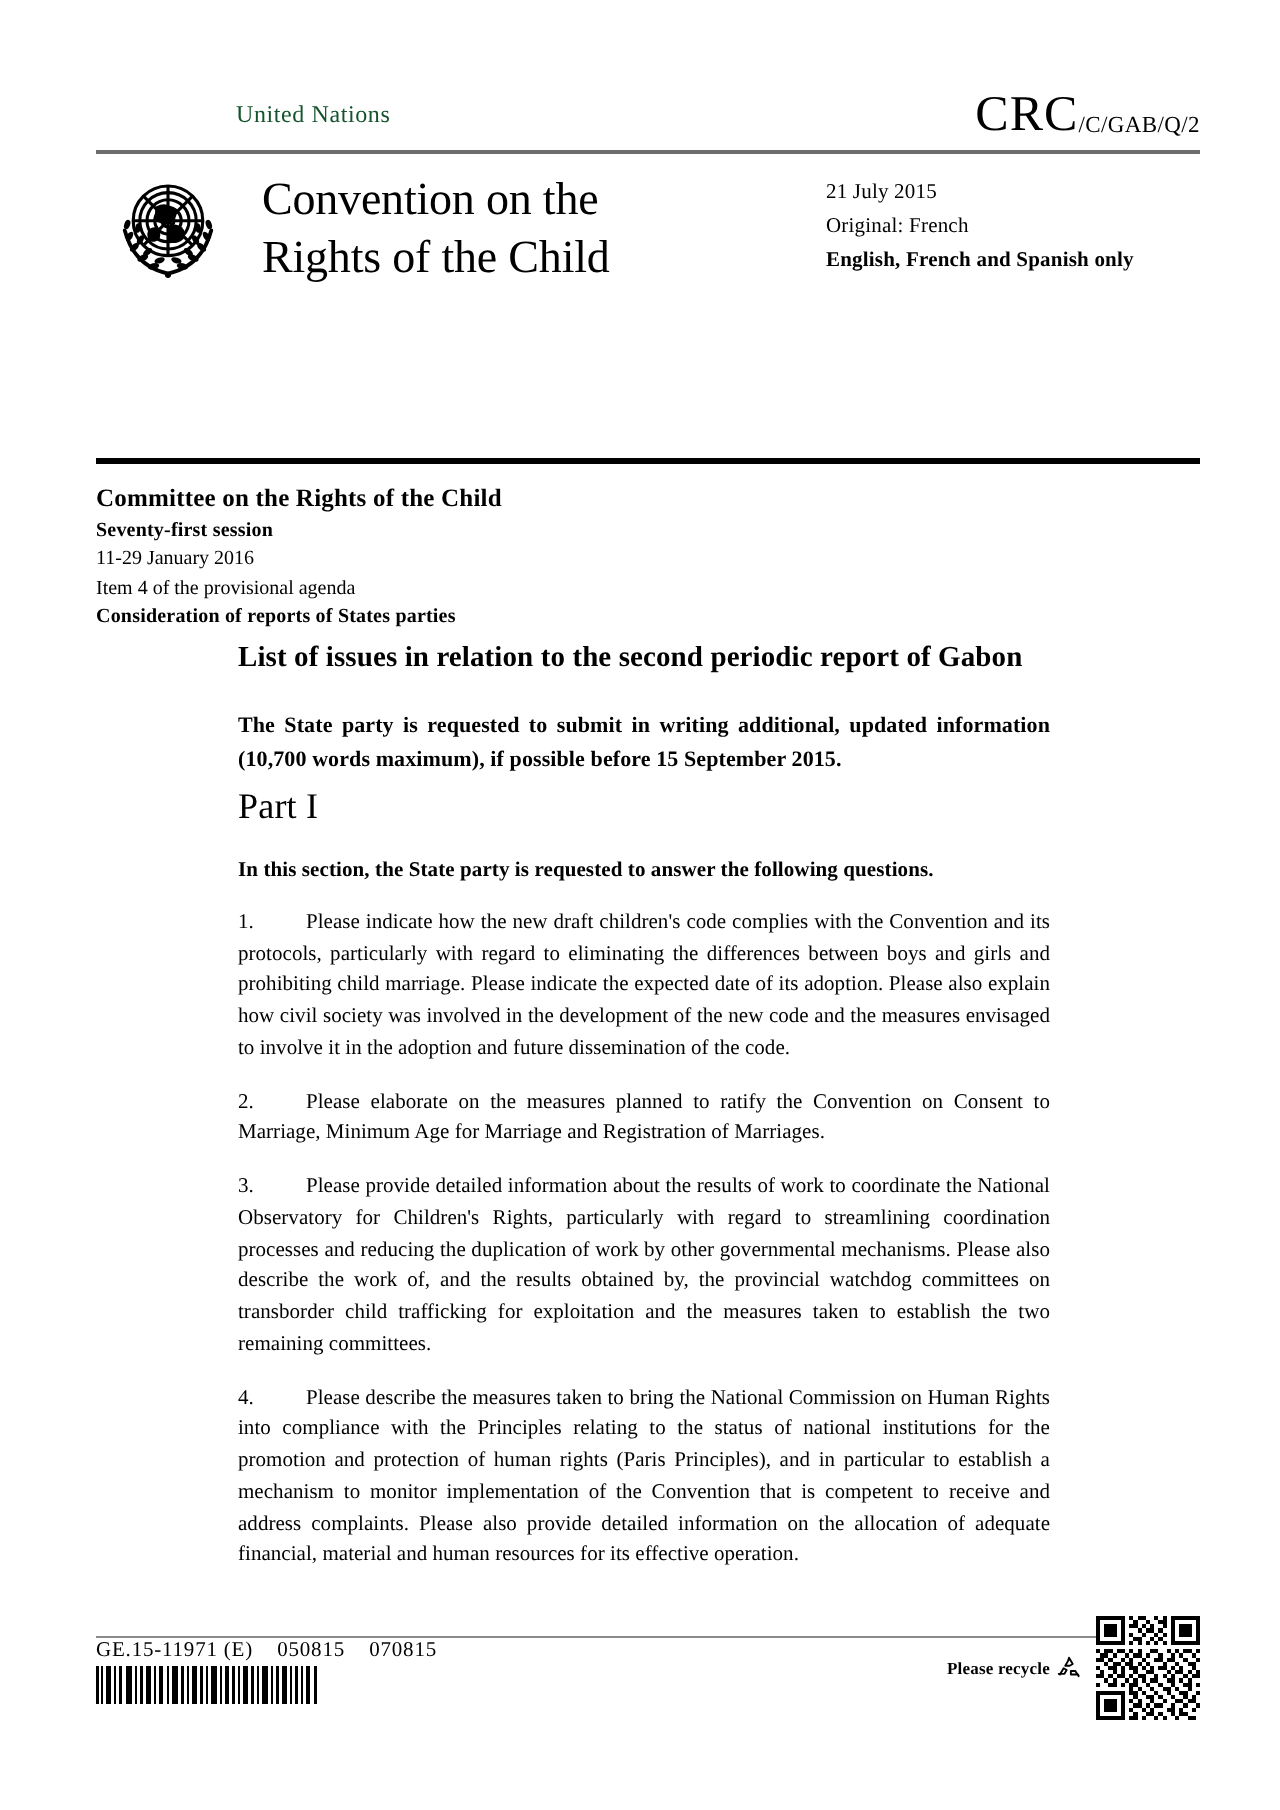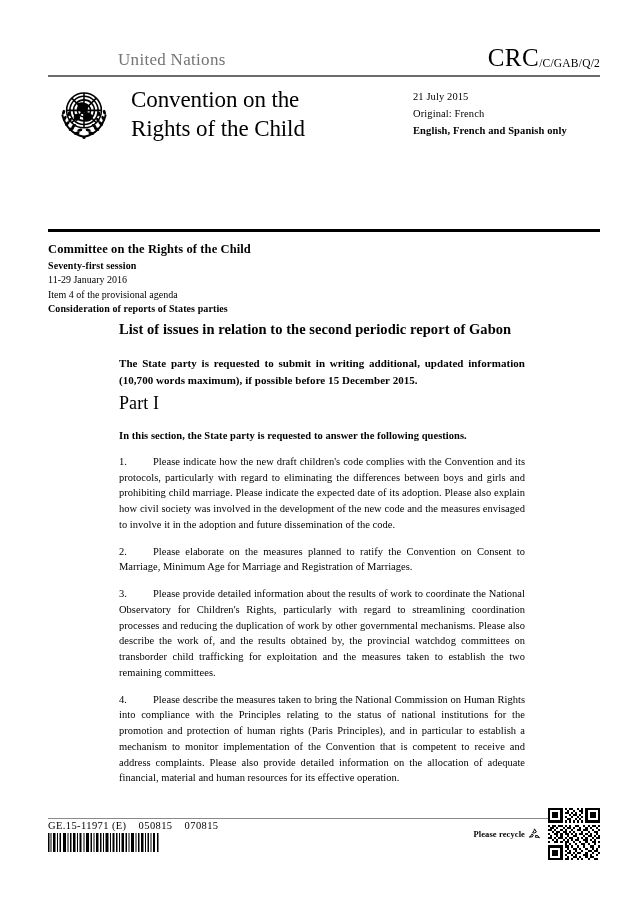--- a/index.html
+++ b/index.html
@@ -28,23 +28,23 @@
     position: absolute;
     left: 48px;
     top: 50px;
     width: 552px;
     height: 22px;
   }
   .hdr-un {
     position: absolute;
     left: 70px;
     top: 0;
-    font-size: 17px;
+    font-size: 12px;
     letter-spacing: 0.3px;
-    color: #737373;
+    color: #14532d;
   }
   .hdr-symbol {
     position: absolute;
     right: 0;
     top: -6px;
     text-align: center;
     white-space: nowrap;
   }
   .hdr-symbol .sym-main {
     font-size: 25px;
@@ -349,21 +349,21 @@
     <div class="cm-session">Seventy-first session</div>
     <div class="cm-dates">11-29 January 2016</div>
     <div class="cm-item">Item 4 of the provisional agenda</div>
     <div class="cm-consider">Consideration of reports of States parties</div>
   </div>
 
   <div class="body-col">
 
     <h1 class="doc-title">List of issues in relation to the second periodic report of Gabon</h1>
 
-    <p class="lead-bold">The State party is requested to submit in writing additional, updated information (10,700 words maximum), if possible before 15 December 2015.</p>
+    <p class="lead-bold">The State party is requested to submit in writing additional, updated information (10,700 words maximum), if possible before 15 September 2015.</p>
 
 
     <h2 class="part">Part I</h2>
 
     <p class="section-intro">In this section, the State party is requested to answer the following questions.</p>
 
     <p class="q-item"><span class="q-num">1.</span><span>Please indicate how the new draft children's code complies with the Convention and its protocols, particularly with regard to eliminating the differences between boys and girls and prohibiting child marriage. Please indicate the expected date of its adoption. Please also explain how civil society was involved in the development of the new code and the measures envisaged to involve it in the adoption and future dissemination of the code.</span></p>
 
     <p class="q-item"><span class="q-num">2.</span><span>Please elaborate on the measures planned to ratify the Convention on Consent to Marriage, Minimum Age for Marriage and Registration of Marriages.</span></p>
 

